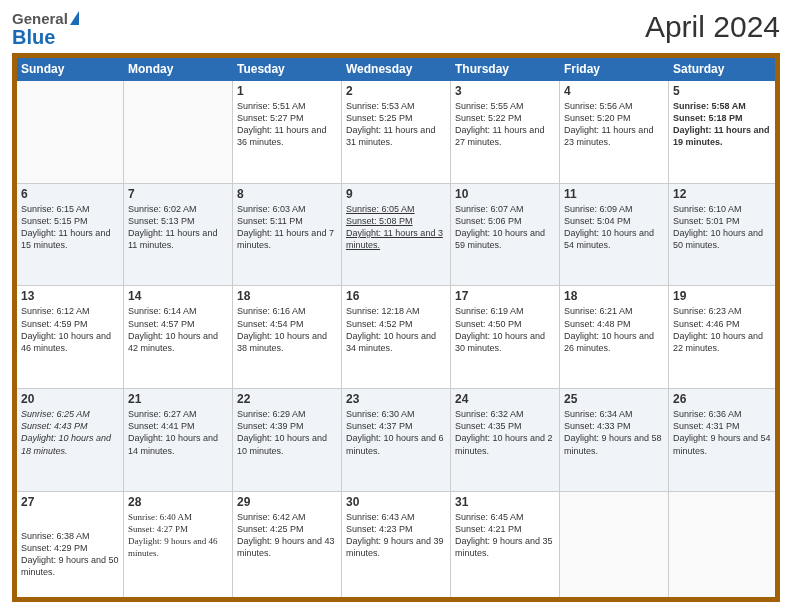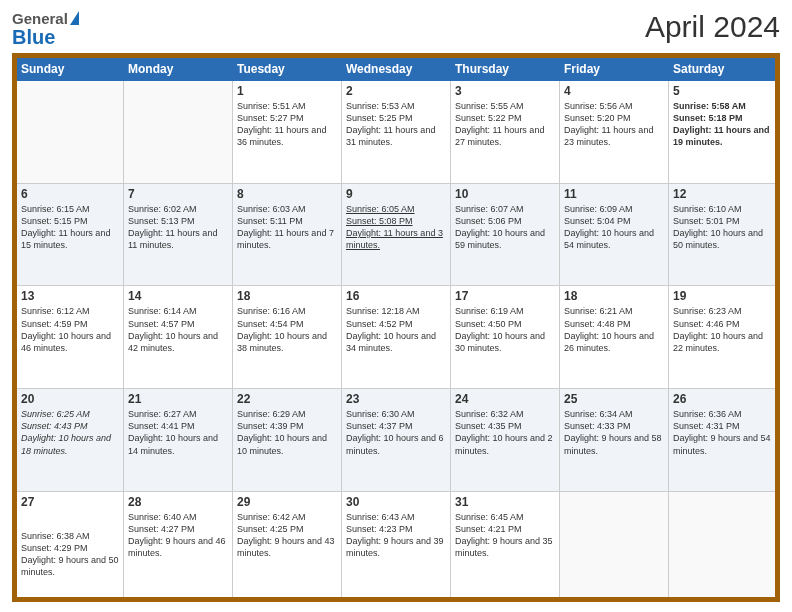--- a/index.html
+++ b/index.html
@@ -284,21 +284,21 @@
         </tr>
         <tr>
           <td>
             <span class="day-num">27</span>
             <div class="cell-info" style="white-space: pre-line; margin-top: 21px;">Sunrise: 6:38 AM
 Sunset: 4:29 PM
 Daylight: 9 hours and 50 minutes.</div>
           </td>
           <td>
             <span class="day-num">28</span>
-            <div class="cell-info" style="white-space: pre-line;">Sunrise: 6:40 AM
+            <div class="cell-info" style="white-space: pre-line; font-family: Liberation Serif, serif;">Sunrise: 6:40 AM
 Sunset: 4:27 PM
 Daylight: 9 hours and 46 minutes.</div>
           </td>
           <td>
             <span class="day-num">29</span>
             <div class="cell-info" style="white-space: pre-line;">Sunrise: 6:42 AM
 Sunset: 4:25 PM
 Daylight: 9 hours and 43 minutes.</div>
           </td>
           <td>

